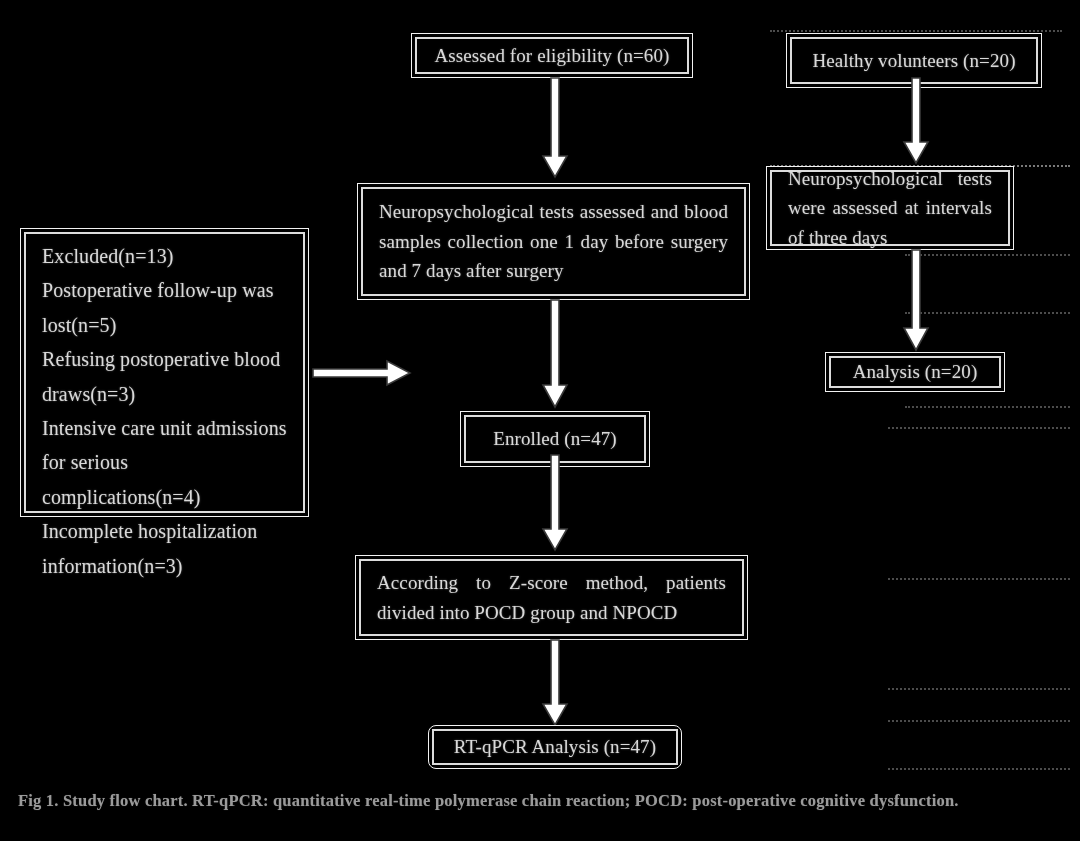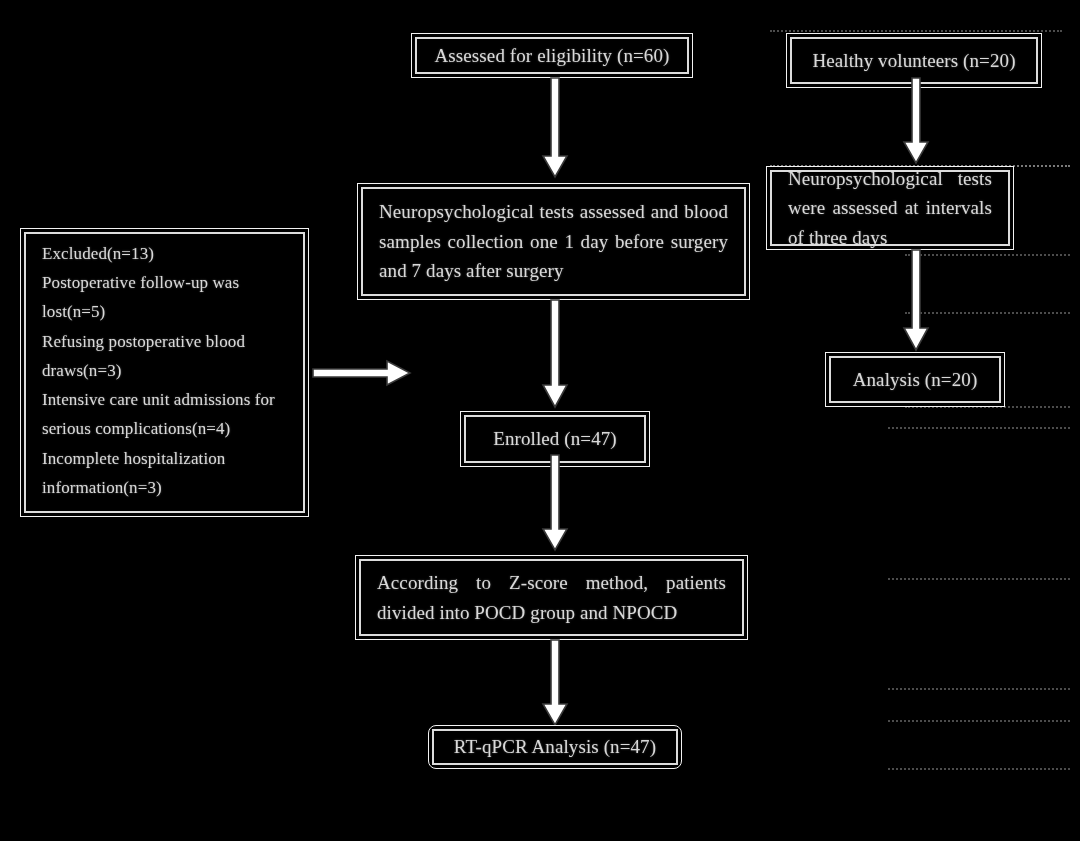--- a/index.html
+++ b/index.html
@@ -52,21 +52,21 @@
     white-space: nowrap;
   }
   .fbox.leftlist .inner {
     align-items: flex-start;
     justify-content: flex-start;
   }
   .fbox.leftlist .txt {
     text-align: left;
     text-align-last: left;
     line-height: 1.72;
-    font-size: 17px;
+    font-size: 20px;
   }
   .fbox.justified .txt {
     text-align: justify;
     text-align-last: left;
   }
 
   
   .arrow {
     position: absolute;
     pointer-events: none;
@@ -172,21 +172,21 @@
       <path d="M16,0 L24,0 L24,85 L32,85 L20,107 L8,85 L16,85 Z" fill="#ffffff" stroke="#3a3a3a" stroke-width="1.6"></path>
     </svg>
   </div>
 
   <div class="arrow" style="left:896px; top:250px; width:40px; height:105px;">
     <svg width="40" height="105" viewBox="0 0 40 105">
       <path d="M16,0 L24,0 L24,78 L32,78 L20,100 L8,78 L16,78 Z" fill="#ffffff" stroke="#3a3a3a" stroke-width="1.6"></path>
     </svg>
   </div>
 
-  <div class="fbox center" style="left:825px; top:352px; width:180px; height:55px;">
+  <div class="fbox center" style="left:825px; top:352px; width:180px; height:40px;">
     <div class="inner">
       <span class="txt">Analysis (n=20)</span>
     </div>
   </div>
 
   <div class="fbox center" style="left:460px; top:411px; width:190px; height:56px;">
     <div class="inner">
       <span class="txt">Enrolled (n=47)</span>
     </div>
   </div>
@@ -208,14 +208,15 @@
       <path d="M16,0 L24,0 L24,64 L32,64 L20,85 L8,64 L16,64 Z" fill="#ffffff" stroke="#3a3a3a" stroke-width="1.6"></path>
     </svg>
   </div>
 
   <div class="fbox center" style="left:428px; top:725px; width:254px; height:44px;border-radius:8px;">
     <div class="inner">
       <span class="txt">RT-qPCR Analysis (n=47)</span>
     </div>
   </div>
 
+  <div id="caption">Fig 1. Study flow chart. RT-qPCR: quantitative real-time polymerase chain reaction; POCD: post-operative cognitive dysfunction.</div>
 
 </div>
 
 </body></html>

